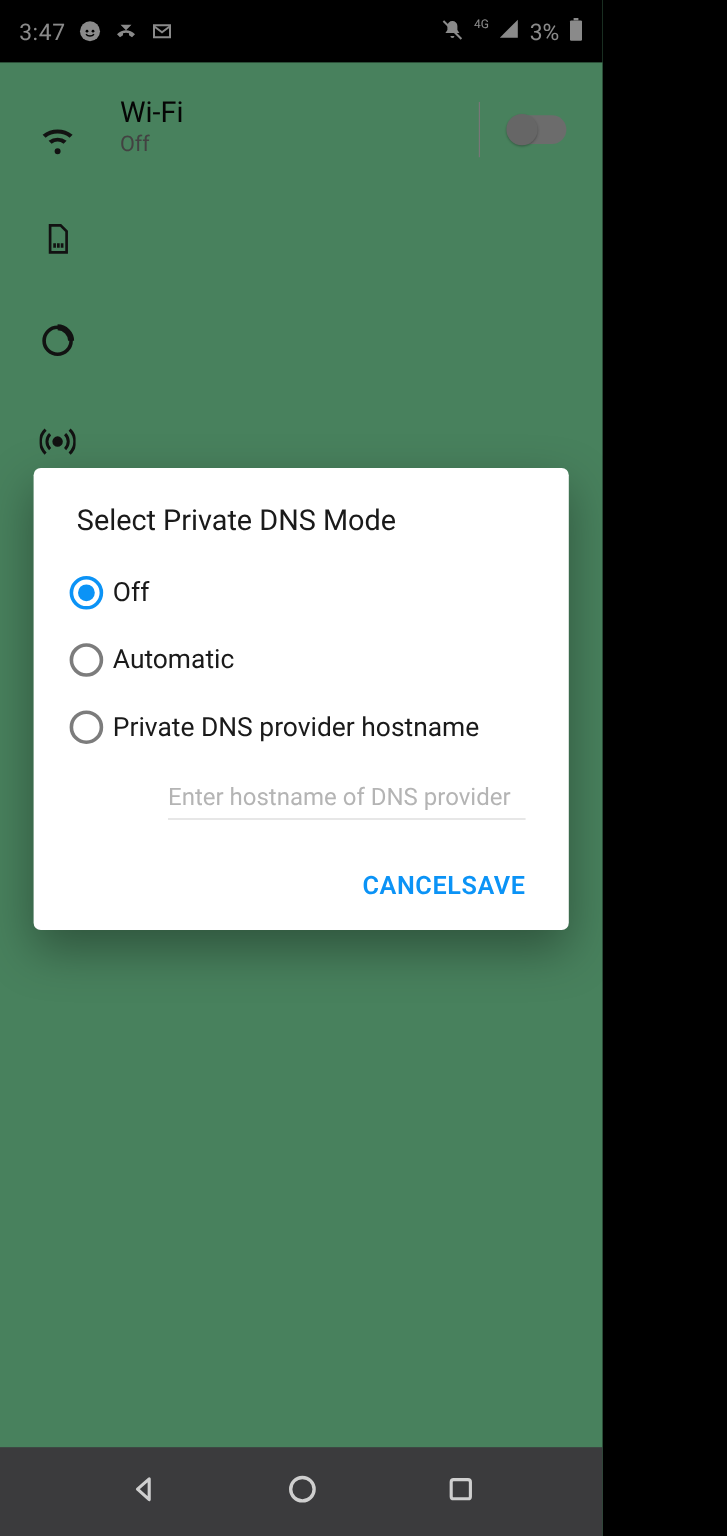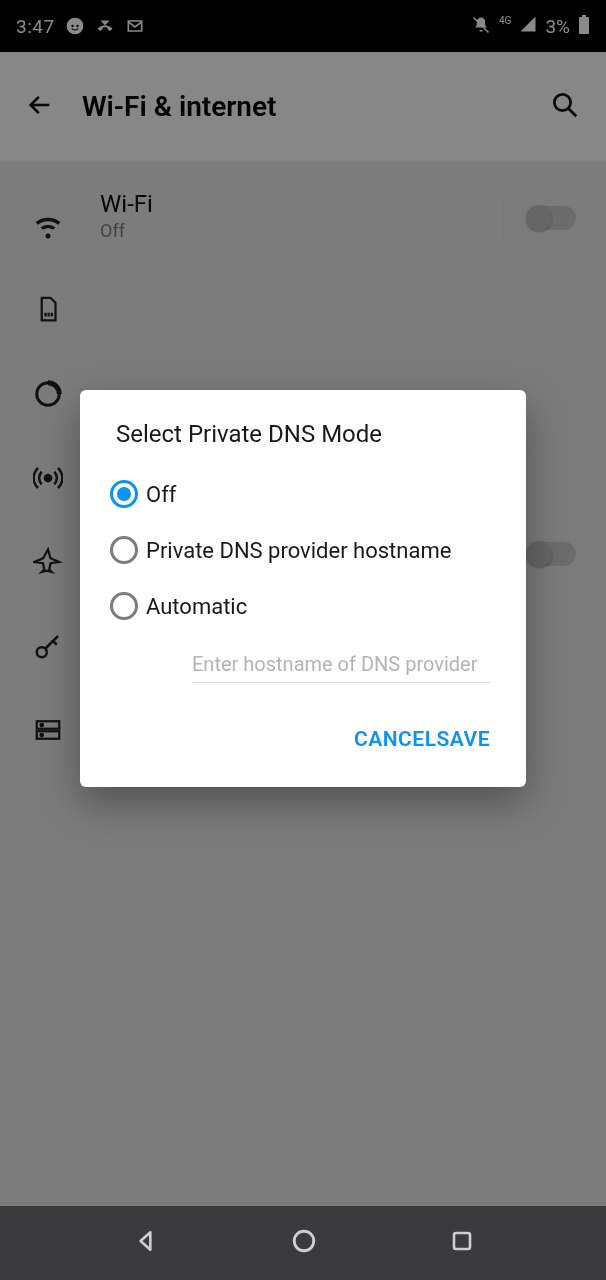--- a/index.html
+++ b/index.html
@@ -1,17 +1,17 @@
 <!DOCTYPE html>
 <html><head>
   <meta charset="utf-8">
   <style>
     * { margin: 0; padding: 0; box-sizing: border-box; font-family: Roboto, -apple-system, sans-serif; }
     html, body { width: 606px; height: 1280px; overflow: hidden; background: #000; }
-    .screen { width: 606px; height: 1280px; background: #e5e5e5; position: relative; }
+    .screen { width: 502px; height: 1280px; background: #86efac; position: relative; }
 
     
     .status-bar { height: 52px; background: #000; color: #fff; display: flex; align-items: center; padding: 0 16px; font-size: 19px; }
     .status-left { display: flex; align-items: center; gap: 10px; }
     .status-right { margin-left: auto; display: flex; align-items: flex-start; gap: 8px; }
     .status-time { font-weight: 400; letter-spacing: 0.5px; }
     .status-ic { display: inline-flex; }
 
     
     .app-bar { height: 110px; display: flex; align-items: center; padding: 0 26px; gap: 28px; border-bottom: 1px solid #e5e5e5; background: #f9f9f9; }
@@ -28,21 +28,21 @@
     .switch { width: 48px; height: 24px; border-radius: 12px; background: #c7c7c7; position: relative; }
     .switch::after { content:""; position:absolute; width: 26px; height: 26px; border-radius: 50%; background:#bdbdbd; top:-1px; left:-2px; box-shadow: 0 1px 2px rgba(0,0,0,.3); }
     .divider-switch { border-left: 1px solid #ddd; margin-left: 6px; padding-left: 24px; height: 46px; display:flex; align-items:center; }
 
     
     .nav-bar { position: absolute; bottom: 0; left:0; right:0; height: 74px; background: #3b3b3d; display: flex; justify-content: space-evenly; align-items: center; }
     .nav-bar .nb-ic { color: #cfcfcf; }
 
     
     .scrim { position: absolute; inset: 0; background: rgba(0,0,0,0.46); }
-    .dialog { position: absolute; left: 50%; top: 390px; transform: translateX(-50%); width: 446px; background: #fff; border-radius: 6px; box-shadow: 0 16px 40px rgba(0,0,0,.35); padding: 30px 0 26px; }
+    .dialog { position: absolute; left: 50%; top: 390px; transform: translateX(-50%); width: 446px; background: #fff; border-radius: 6px; box-shadow: 0 16px 40px rgba(0,0,0,.35); padding: 30px 0 14px; }
     .dialog-title { font-size: 24px; color: #1a1a1a; padding: 0 36px 18px; }
     .opt { display: flex; align-items: center; gap: 8px; padding: 14px 30px; }
     .opt-label { font-size: 22px; color: #1a1a1a; }
     .radio { width: 28px; height: 28px; border-radius: 50%; border: 3px solid #7c7c7c; display:inline-flex; align-items:center; justify-content:center; }
     .radio.selected { border-color: #0b93f6; }
     .radio.selected::after { content:""; width: 14px; height: 14px; border-radius: 50%; background:#0b93f6; }
     .hostname-field { margin: 18px 36px 0 112px; border: none; border-bottom: 1px solid #d7d7d7; font-size: 20px; color: #b4b4b4; padding-bottom: 6px; }
     .dialog-actions { display:flex; justify-content:flex-end; padding: 44px 36px 10px; }
     .dlg-btn { color: #0b93f6; font-size: 21px; font-weight: 600; letter-spacing: 0.5px; background:none; border:none; }
   </style>
@@ -90,35 +90,20 @@
       <span>3%</span>
       <span class="status-ic">
         <svg width="12" height="20" viewBox="0 0 12 20" fill="#fff">
             <rect x="1" y="2" width="10" height="17" rx="1"></rect>
             <rect x="4" y="0" width="4" height="2"></rect>
           </svg>
       </span>
     </div>
   </div>
 
-  <div class="app-bar">
-    <span>
-      <svg width="28" height="28" viewBox="0 0 24 24" fill="none" stroke="#111" stroke-width="2.2">
-          <line x1="20" y1="12" x2="4" y2="12"></line>
-          <polyline points="11,5 4,12 11,19"></polyline>
-        </svg>
-    </span>
-    <span class="app-title">Wi-Fi &amp; internet</span>
-    <span class="app-search">
-      <svg width="30" height="30" viewBox="0 0 24 24" fill="none" stroke="#111" stroke-width="2.2">
-          <circle cx="10" cy="10" r="6.5"></circle>
-          <line x1="15" y1="15" x2="21" y2="21"></line>
-        </svg>
-    </span>
-  </div>
 
   <div class="list">
 
     <div class="row">
       <span class="icon">
         <svg width="30" height="30" viewBox="0 0 24 24" fill="#222">
             <path d="M12 18a2 2 0 100 4 2 2 0 000-4zm-6-5a10 10 0 0112 0l-2 2a7 7 0 00-8 0zm-4-4a16 16 0 0120 0l-2 2a13 13 0 00-16 0z"></path>
           </svg>
       </span>
       <div class="text">
@@ -202,26 +187,26 @@
   <div class="dialog">
     <div class="dialog-title">Select Private DNS Mode</div>
 
     <div class="opt">
       <span class="radio selected"></span>
       <span class="opt-label">Off</span>
     </div>
 
     <div class="opt">
       <span class="radio"></span>
-      <span class="opt-label">Private DNS provider hostname</span>
+      <span class="opt-label">Automatic</span>
     </div>
 
     <div class="opt">
       <span class="radio"></span>
-      <span class="opt-label">Automatic</span>
+      <span class="opt-label">Private DNS provider hostname</span>
     </div>
 
     <div class="hostname-field">Enter hostname of DNS provider</div>
 
     <div class="dialog-actions">
       <button class="dlg-btn">CANCEL</button>
       <button class="dlg-btn">SAVE</button>
     </div>
   </div>
 

